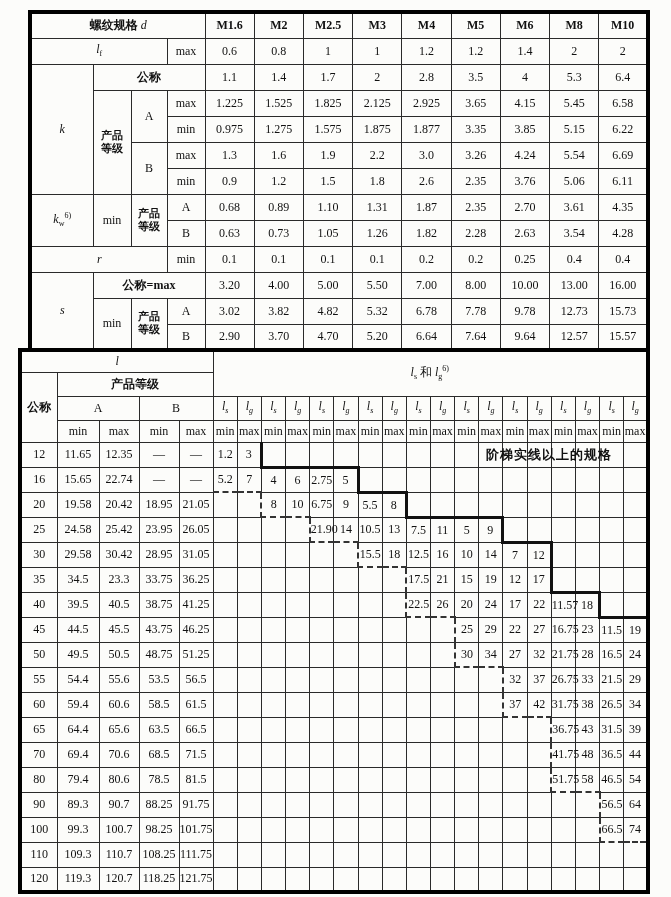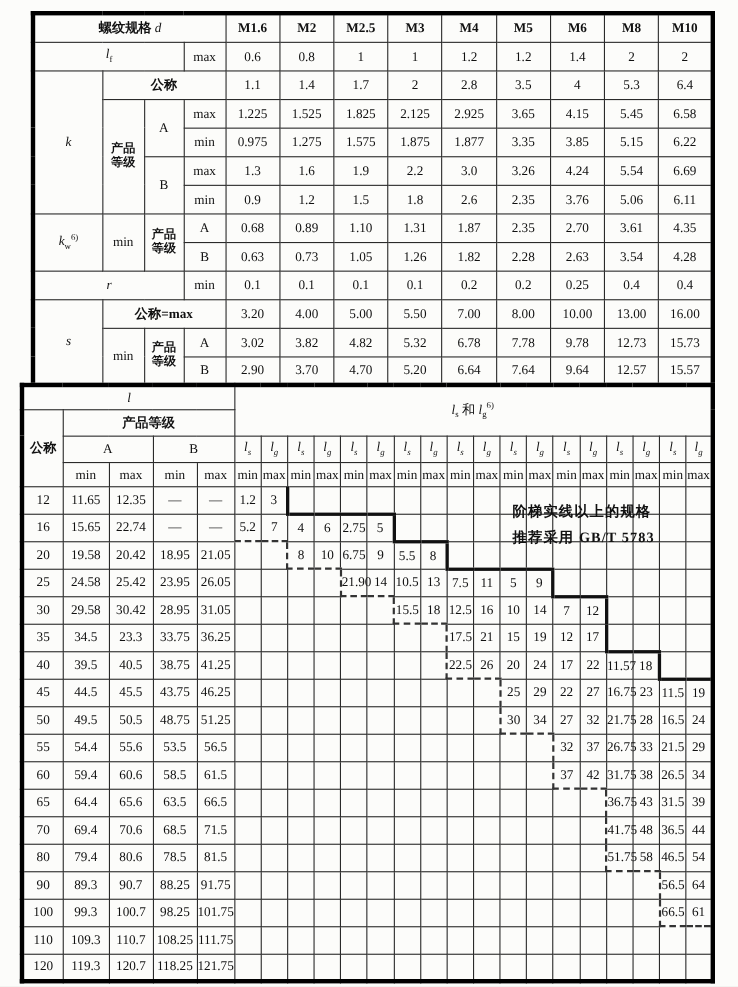--- a/index.html
+++ b/index.html
@@ -24,21 +24,21 @@
   td.lc{font-size:11.5px;}
   td.nc{font-size:10px;}
   td.sym{font-size:11px;font-style:italic;font-weight:normal;}
   td.lim{font-size:9px;font-weight:normal;font-family:"Liberation Serif","DejaVu Serif",serif;}
   
   td.st{border-top:3px solid #111 !important;}
   td.sl{border-left:3px solid #111 !important;}
   td.db{border-bottom:2px dashed #333 !important;}
   td.dl{border-left:2px dashed #333 !important;}
   td.dr{border-right:2px dashed #333 !important;}
-  .note{position:absolute;left:466px;top:453px;width:166px;text-align:left;font-size:13px;font-weight:bold;line-height:24px;letter-spacing:1px;z-index:5;}
+  .note{position:absolute;left:466px;top:443px;width:166px;text-align:center;font-size:13px;font-weight:bold;line-height:24px;letter-spacing:1px;z-index:5;}
 </style>
 </head>
 <body>
 
 <div class="page">
 
   <table class="t upper">
     <colgroup>
       <col style="width:63px">
         <col style="width:38px">
@@ -707,21 +707,21 @@
           <td class="nc"></td>
           <td class="nc"></td>
           <td class="nc"></td>
           <td class="nc"></td>
           <td class="nc"></td>
           <td class="nc"></td>
           <td class="nc"></td>
           <td class="nc"></td>
           <td class="nc"></td>
           <td class="nc dl db">66.5</td>
-          <td class="nc db">61</td>
+          <td class="nc db">74</td>
         </tr>
         <tr class="dr-row">
           <td class="lc">110</td>
           <td class="lc">109.3</td>
           <td class="lc">110.7</td>
           <td class="lc">108.25</td>
           <td class="lc">111.75</td>
           <td class="nc"></td>
           <td class="nc"></td>
           <td class="nc"></td>
@@ -764,16 +764,15 @@
           <td class="nc"></td>
           <td class="nc"></td>
           <td class="nc"></td>
           <td class="nc dr"></td>
         </tr>
       </tbody>
   </table>
 
   <div class="note">
     <div>阶梯实线以上的规格</div>
-    <div>推荐采用 GB/T 5783</div>
   </div>
 
 </div>
 
 </body></html>

